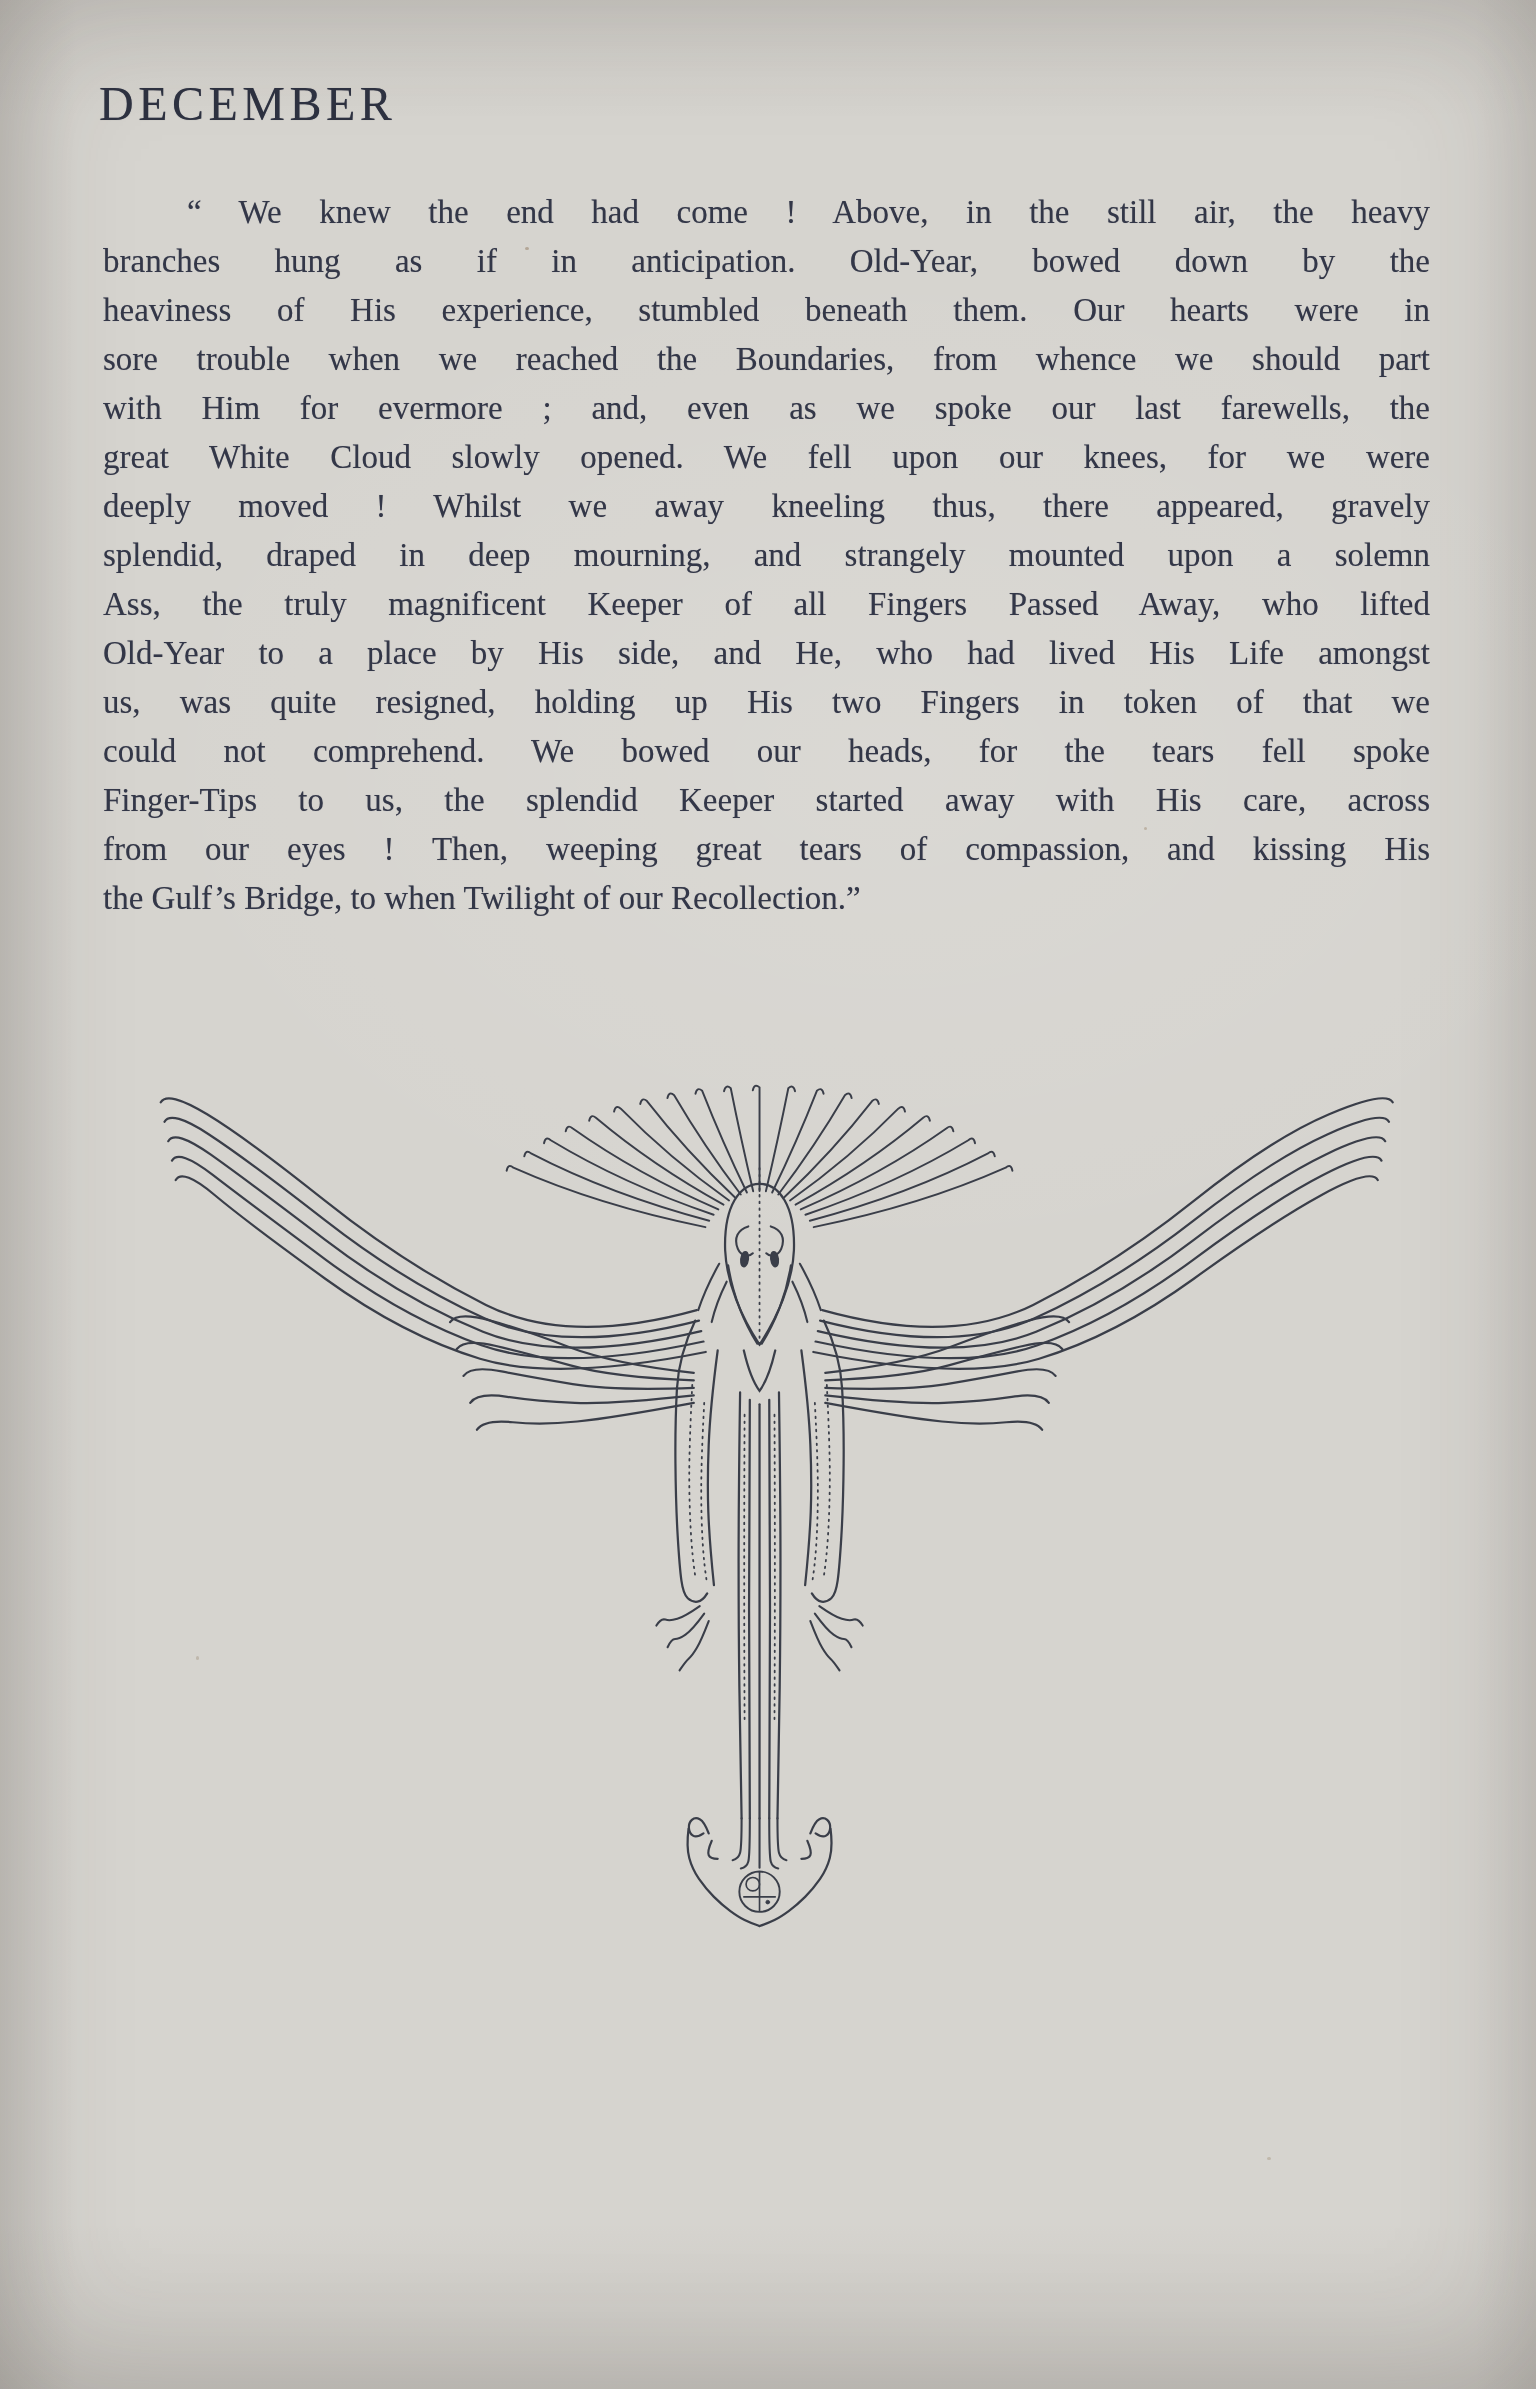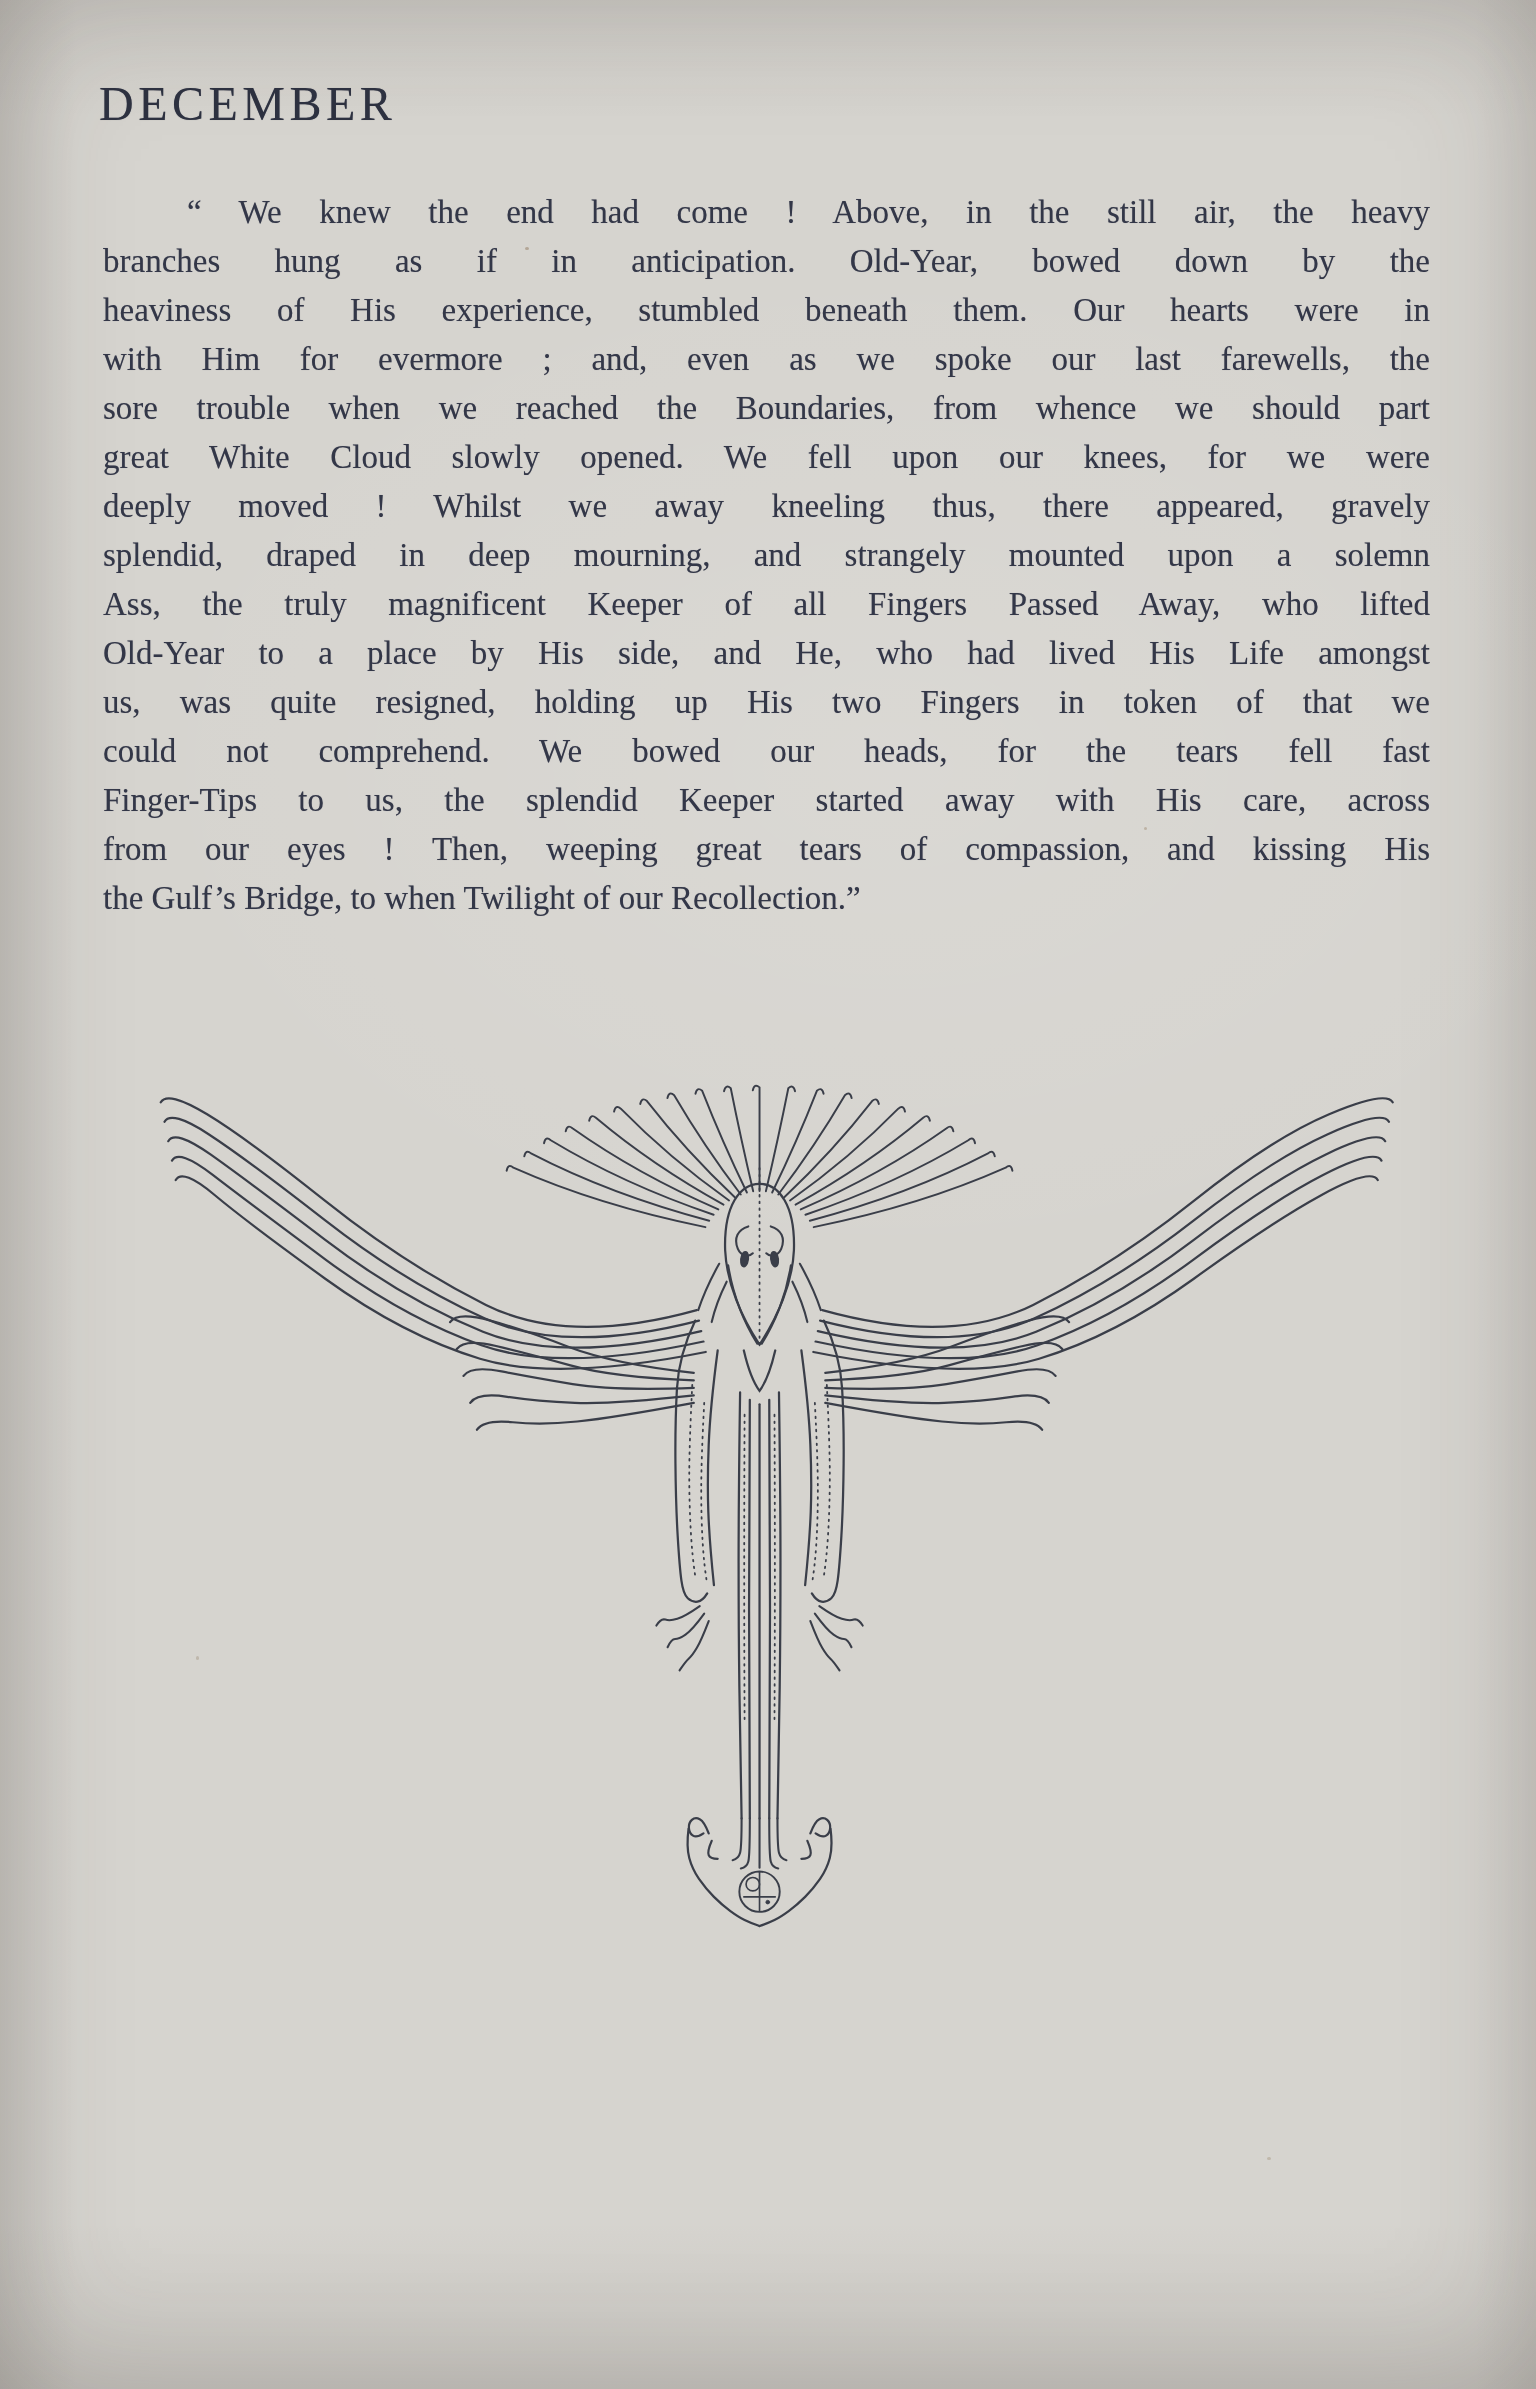--- a/index.html
+++ b/index.html
@@ -52,29 +52,29 @@
 <body>
 
 <div class="page">
 
   <h1 class="heading">DECEMBER</h1>
 
   <div class="para">
     <div class="line indent">“ We knew the end had come !  Above, in the still air, the heavy</div>
     <div class="line">branches hung as if in anticipation.  Old-Year, bowed down by the</div>
     <div class="line">heaviness of His experience, stumbled beneath them.  Our hearts were in</div>
+    <div class="line">sore trouble when we reached the Boundaries, from whence we should part</div>
     <div class="line">with Him for evermore ; and, even as we spoke our last farewells, the</div>
-    <div class="line">sore trouble when we reached the Boundaries, from whence we should part</div>
     <div class="line">great White Cloud slowly opened.  We fell upon our knees, for we were</div>
     <div class="line">deeply moved !  Whilst we away kneeling thus, there appeared, gravely</div>
     <div class="line">splendid, draped in deep mourning, and strangely mounted upon a solemn</div>
     <div class="line">Ass, the truly magnificent Keeper of all Fingers Passed Away, who lifted</div>
     <div class="line">Old-Year to a place by His side, and He, who had lived His Life amongst</div>
     <div class="line">us, was quite resigned, holding up His two Fingers in token of that we</div>
-    <div class="line">could not comprehend.  We bowed our heads, for the tears fell fast</div>
+    <div class="line">could not comprehend.  We bowed our heads, for the tears fell spoke</div>
     <div class="line">Finger-Tips to us, the splendid Keeper started away with His care, across</div>
     <div class="line">from our eyes !  Then, weeping great tears of compassion, and kissing His</div>
     <div class="line last">the Gulf’s Bridge, to when Twilight of our Recollection.”</div>
   </div>
 
   <svg class="tailpiece" id="tailpiece" viewBox="150 1400 1760 1200" xmlns="http://www.w3.org/2000/svg">
       <g fill="none" stroke="#3a3e49" stroke-linecap="round">
         <path d="M943.6,1641.0 Q800.4,1612.1 686.7,1561.5 q -7,-6 -9,4" stroke-width="2.6"></path>
         <path d="M948.7,1632.4 Q815.8,1597.1 710.3,1542.3 q -7,-6 -9,4" stroke-width="2.6"></path>
         <path d="M954.6,1624.4 Q833.1,1583.0 736.7,1524.7 q -7,-6 -9,4" stroke-width="2.6"></path>

